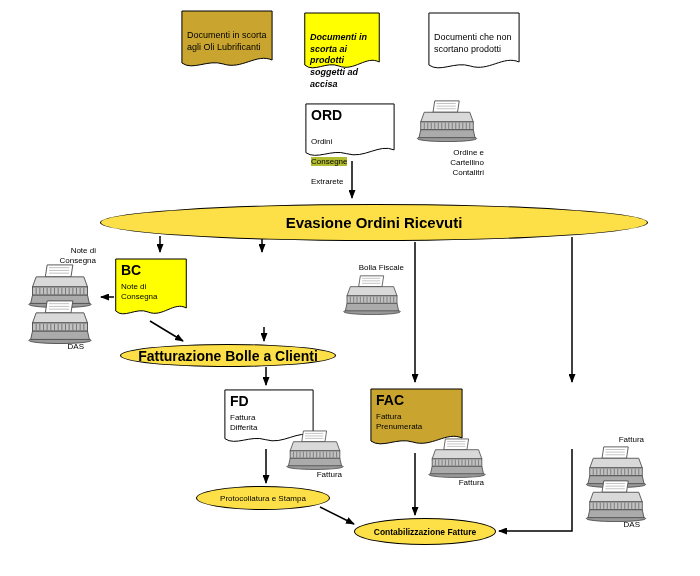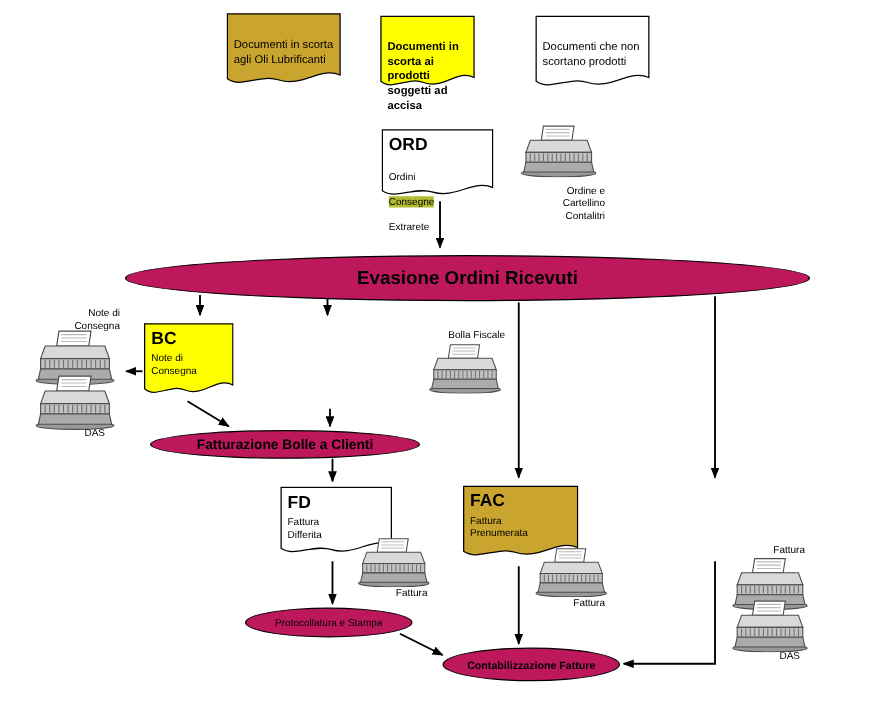--- a/index.html
+++ b/index.html
@@ -11,28 +11,28 @@
   .doc .shape { position:absolute; left:0; top:0; width:100%; height:100%; }
   .doc .shape path { stroke:#000; stroke-width:1; vector-effect:non-scaling-stroke; }
   .doc.gold  .shape path { fill:#C9A52F; }
   .doc.yellow .shape path { fill:#FFFF00; }
   .doc.white .shape path { fill:#FFFFFF; }
   .doc-body { position:relative; padding:4px 4px 0 6px; font-size:8px; line-height:1.25; }
   .doc-body.legend { font-size:9px; line-height:1.3; padding-top:20px; }
   .doc-body .code { font-size:14px; font-weight:bold; }
   .doc-body .lines { white-space:pre-line; margin-top:2px; }
   .hl { background:#B2BC2F; }
-  .bold { font-weight:bold; }
+  .bold { font-weight:bold;font-style:italic; }
 
   
   .ellipse { position:absolute; border:1px solid #000; border-radius:50%;
-             background:#be185d; display:flex; align-items:center; justify-content:center;
+             background:#fde047; display:flex; align-items:center; justify-content:center;
              text-align:right; z-index:2; }
   .ellipse.big { font-size:15px; font-weight:bold; }
-  .ellipse.small { font-size:11px; font-weight:bold; }
+  .ellipse.small { font-size:14px; font-weight:bold; }
   .ellipse.plain { font-size:8px; font-weight:normal; }
 
   
   .printer { position:absolute; z-index:3; }
   .plabel { position:absolute; font-size:8px; line-height:1.25; text-align:right;
             white-space:pre-line; z-index:3; }
 
   
   .arrows { position:absolute; left:0; top:0; z-index:4; pointer-events:none; }
   .arrows line, .arrows polyline { stroke:#000; stroke-width:1.5; fill:none; }

